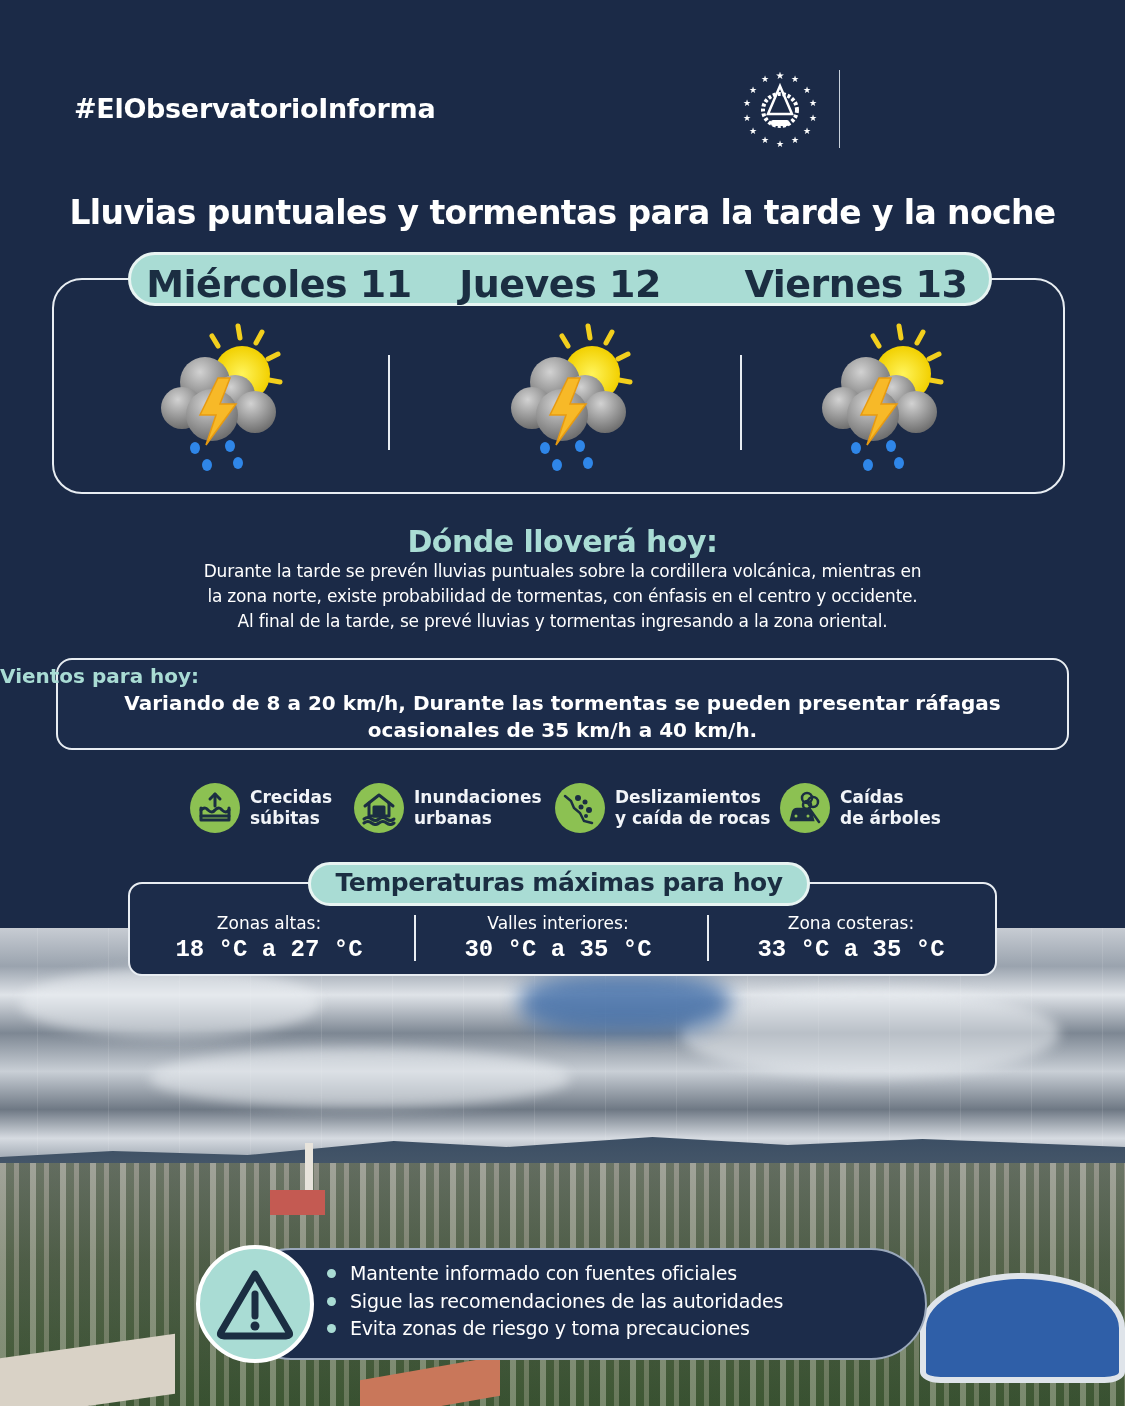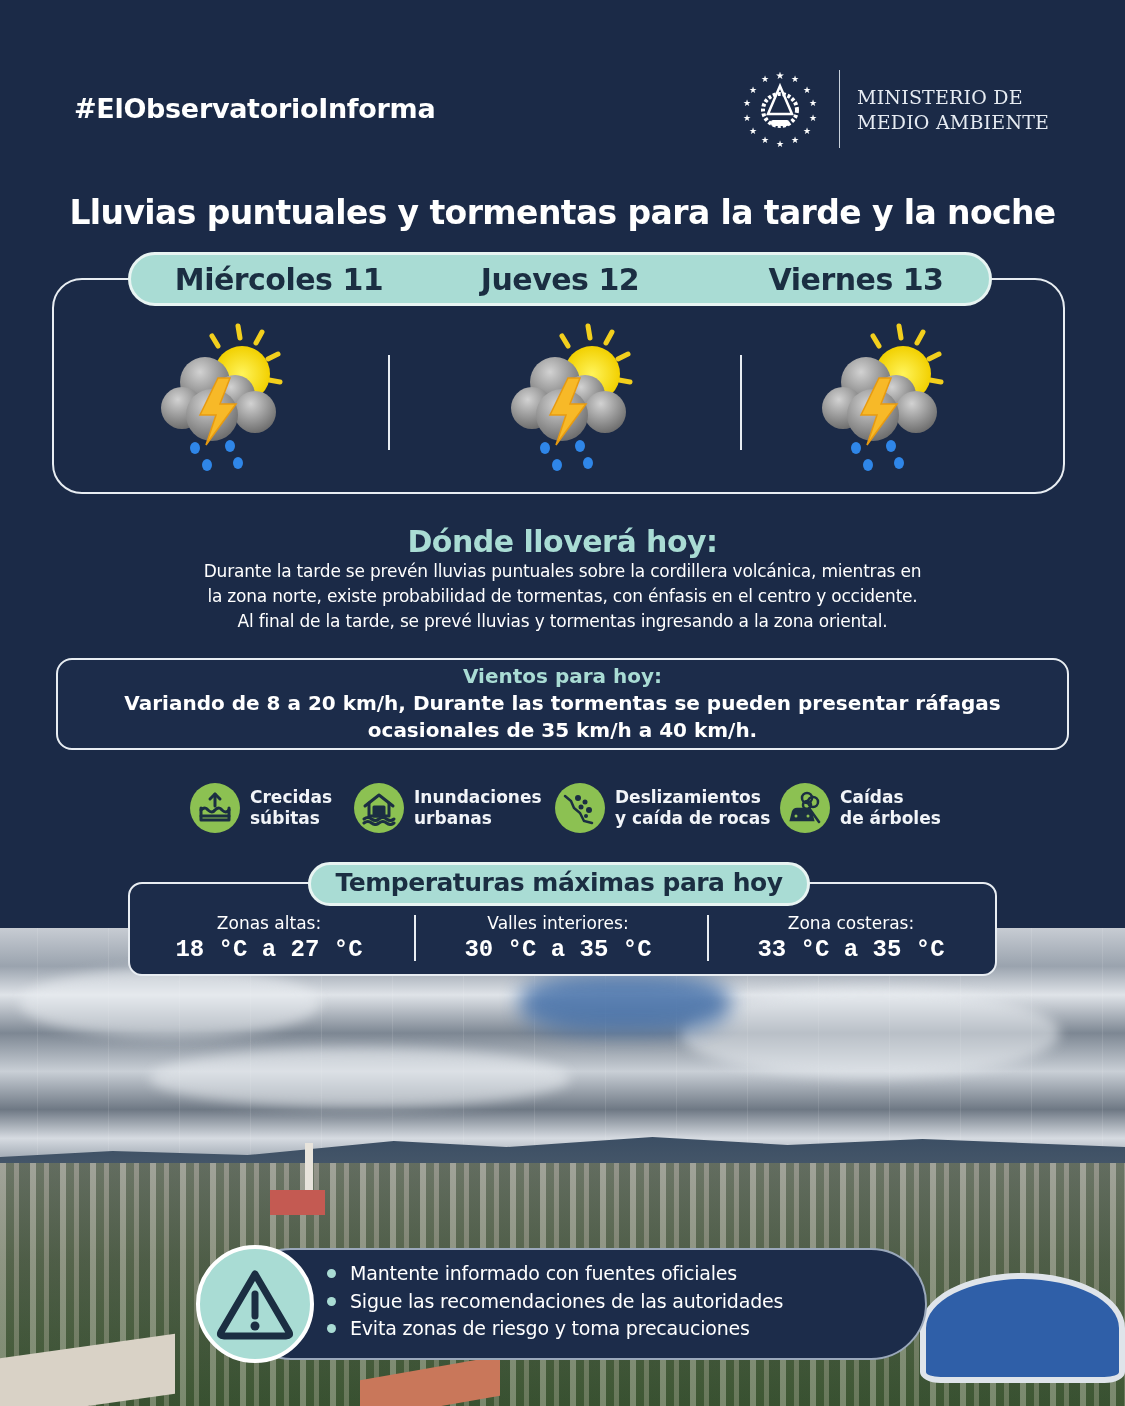--- a/index.html
+++ b/index.html
@@ -42,31 +42,31 @@
   .hashtag { position: absolute; left: 74px; top: 93px; font-size: 27px; font-weight: bold; letter-spacing: -0.3px; }
   .logo { position: absolute; left: 740px; top: 68px; width: 80px; height: 80px; }
   .logo-divider { position: absolute; left: 839px; top: 70px; width: 1px; height: 78px; background: #c9d1dc; }
   .ministry { position: absolute; left: 857px; top: 85px; font-family: "DejaVu Serif", "Liberation Serif", serif; font-size: 19px; line-height: 25px; color: #e6ebf2; letter-spacing: 0.2px; }
 
   .main-title { position: absolute; left: 0; width: 1125px; top: 193px; text-align: center; font-size: 33px; font-weight: bold; letter-spacing: -0.6px; }
 
   
   .forecast-box { position: absolute; left: 52px; top: 278px; width: 1013px; height: 216px; border: 2px solid #e8edf2; border-radius: 30px; }
   .days-pill { position: absolute; left: 128px; top: 252px; width: 864px; height: 54px; background: #a9dcd4; border: 3px solid #e8f4f2; border-radius: 27px; }
-  .day-label { position: absolute; top: 262px; font-size: 30px; font-weight: bold; color: #1b2e42; letter-spacing: -0.5px; text-align: center; width: 300px; }
+  .day-label { position: absolute; top: 262px; font-size: 38px; font-weight: bold; color: #1b2e42; letter-spacing: -0.5px; text-align: center; width: 300px; }
   .icon-wrap { position: absolute; top: 320px; width: 150px; height: 160px; }
   .v-divider { position: absolute; top: 355px; width: 2px; height: 95px; background: #e8edf2; }
 
   
   .section-h { position: absolute; left: 0; width: 1125px; top: 524px; text-align: center; font-size: 30px; font-weight: bold; color: #a9dcd4; letter-spacing: -0.5px; }
   .para { position: absolute; left: 60px; width: 1005px; top: 559px; text-align: center; font-size: 17px; line-height: 25px; letter-spacing: -0.2px; }
 
   
   .winds-box { position: absolute; left: 56px; top: 658px; width: 1013px; height: 92px; border: 2px solid #e8edf2; border-radius: 16px; background: #1c2c4a; }
-  .winds-title { position: absolute; left: 0; width: 1125px; top: 664px; text-align: center; font-size: 20px; font-weight: bold; color: #a9dcd4; }
+  .winds-title { position: absolute; left: 0; width: 1125px; top: 664px; text-align: left; font-size: 20px; font-weight: bold; color: #a9dcd4; }
   .winds-text { position: absolute; left: 110px; width: 905px; top: 690px; text-align: center; font-size: 20px; line-height: 27px; font-weight: bold; }
 
   
   .risk { position: absolute; top: 783px; display: flex; align-items: center; }
   .risk-icon { width: 50px; height: 50px; border-radius: 50%; background: #8cc152; display: flex; align-items: center; justify-content: center; flex-shrink: 0; }
   .risk-label { margin-left: 10px; font-size: 17px; line-height: 21px; font-weight: bold; color: #f1f4f8; }
 
   
   .temp-box { position: absolute; left: 128px; top: 882px; width: 869px; height: 94px; border: 2px solid #e8edf2; border-radius: 14px; background: #1c2c4a; }
   .temp-pill { position: absolute; left: 308px; top: 862px; width: 502px; height: 44px; background: #a9dcd4; border: 3px solid #e8f4f2; border-radius: 22px; }
@@ -119,24 +119,20 @@
       <text x="67" y="66" font-size="9" text-anchor="middle" font-family="DejaVu Sans, sans-serif">★</text>
       <text x="25" y="75" font-size="9" text-anchor="middle" font-family="DejaVu Sans, sans-serif">★</text>
       <text x="55" y="75" font-size="9" text-anchor="middle" font-family="DejaVu Sans, sans-serif">★</text>
       <text x="40" y="79" font-size="9" text-anchor="middle" font-family="DejaVu Sans, sans-serif">★</text>
       <polygon points="40,18 52,46 28,46" fill="none" stroke="#ffffff" stroke-width="2.5"></polygon>
       <ellipse cx="40" cy="42" rx="17" ry="16" fill="none" stroke="#ffffff" stroke-width="4" stroke-dasharray="3 2"></ellipse>
       <rect x="31" y="52" width="18" height="6" rx="2"></rect>
     </g>
   </svg>
   <div class="logo-divider"></div>
-  <div class="ministry">
-    <div>MINISTERIO DE</div>
-    <div>MEDIO AMBIENTE</div>
-  </div>
 
   <h1 class="main-title">Lluvias puntuales y tormentas para la tarde y la noche</h1>
 
   <div class="forecast-box"></div>
   <div class="days-pill"></div>
   <div class="day-label" style="left:129px;">Miércoles 11</div>
   <div class="day-label" style="left:410px;">Jueves 12</div>
   <div class="day-label" style="left:706px;">Viernes 13</div>
 
   <svg class="icon-wrap" style="left:150px;" viewBox="0 0 150 160">

